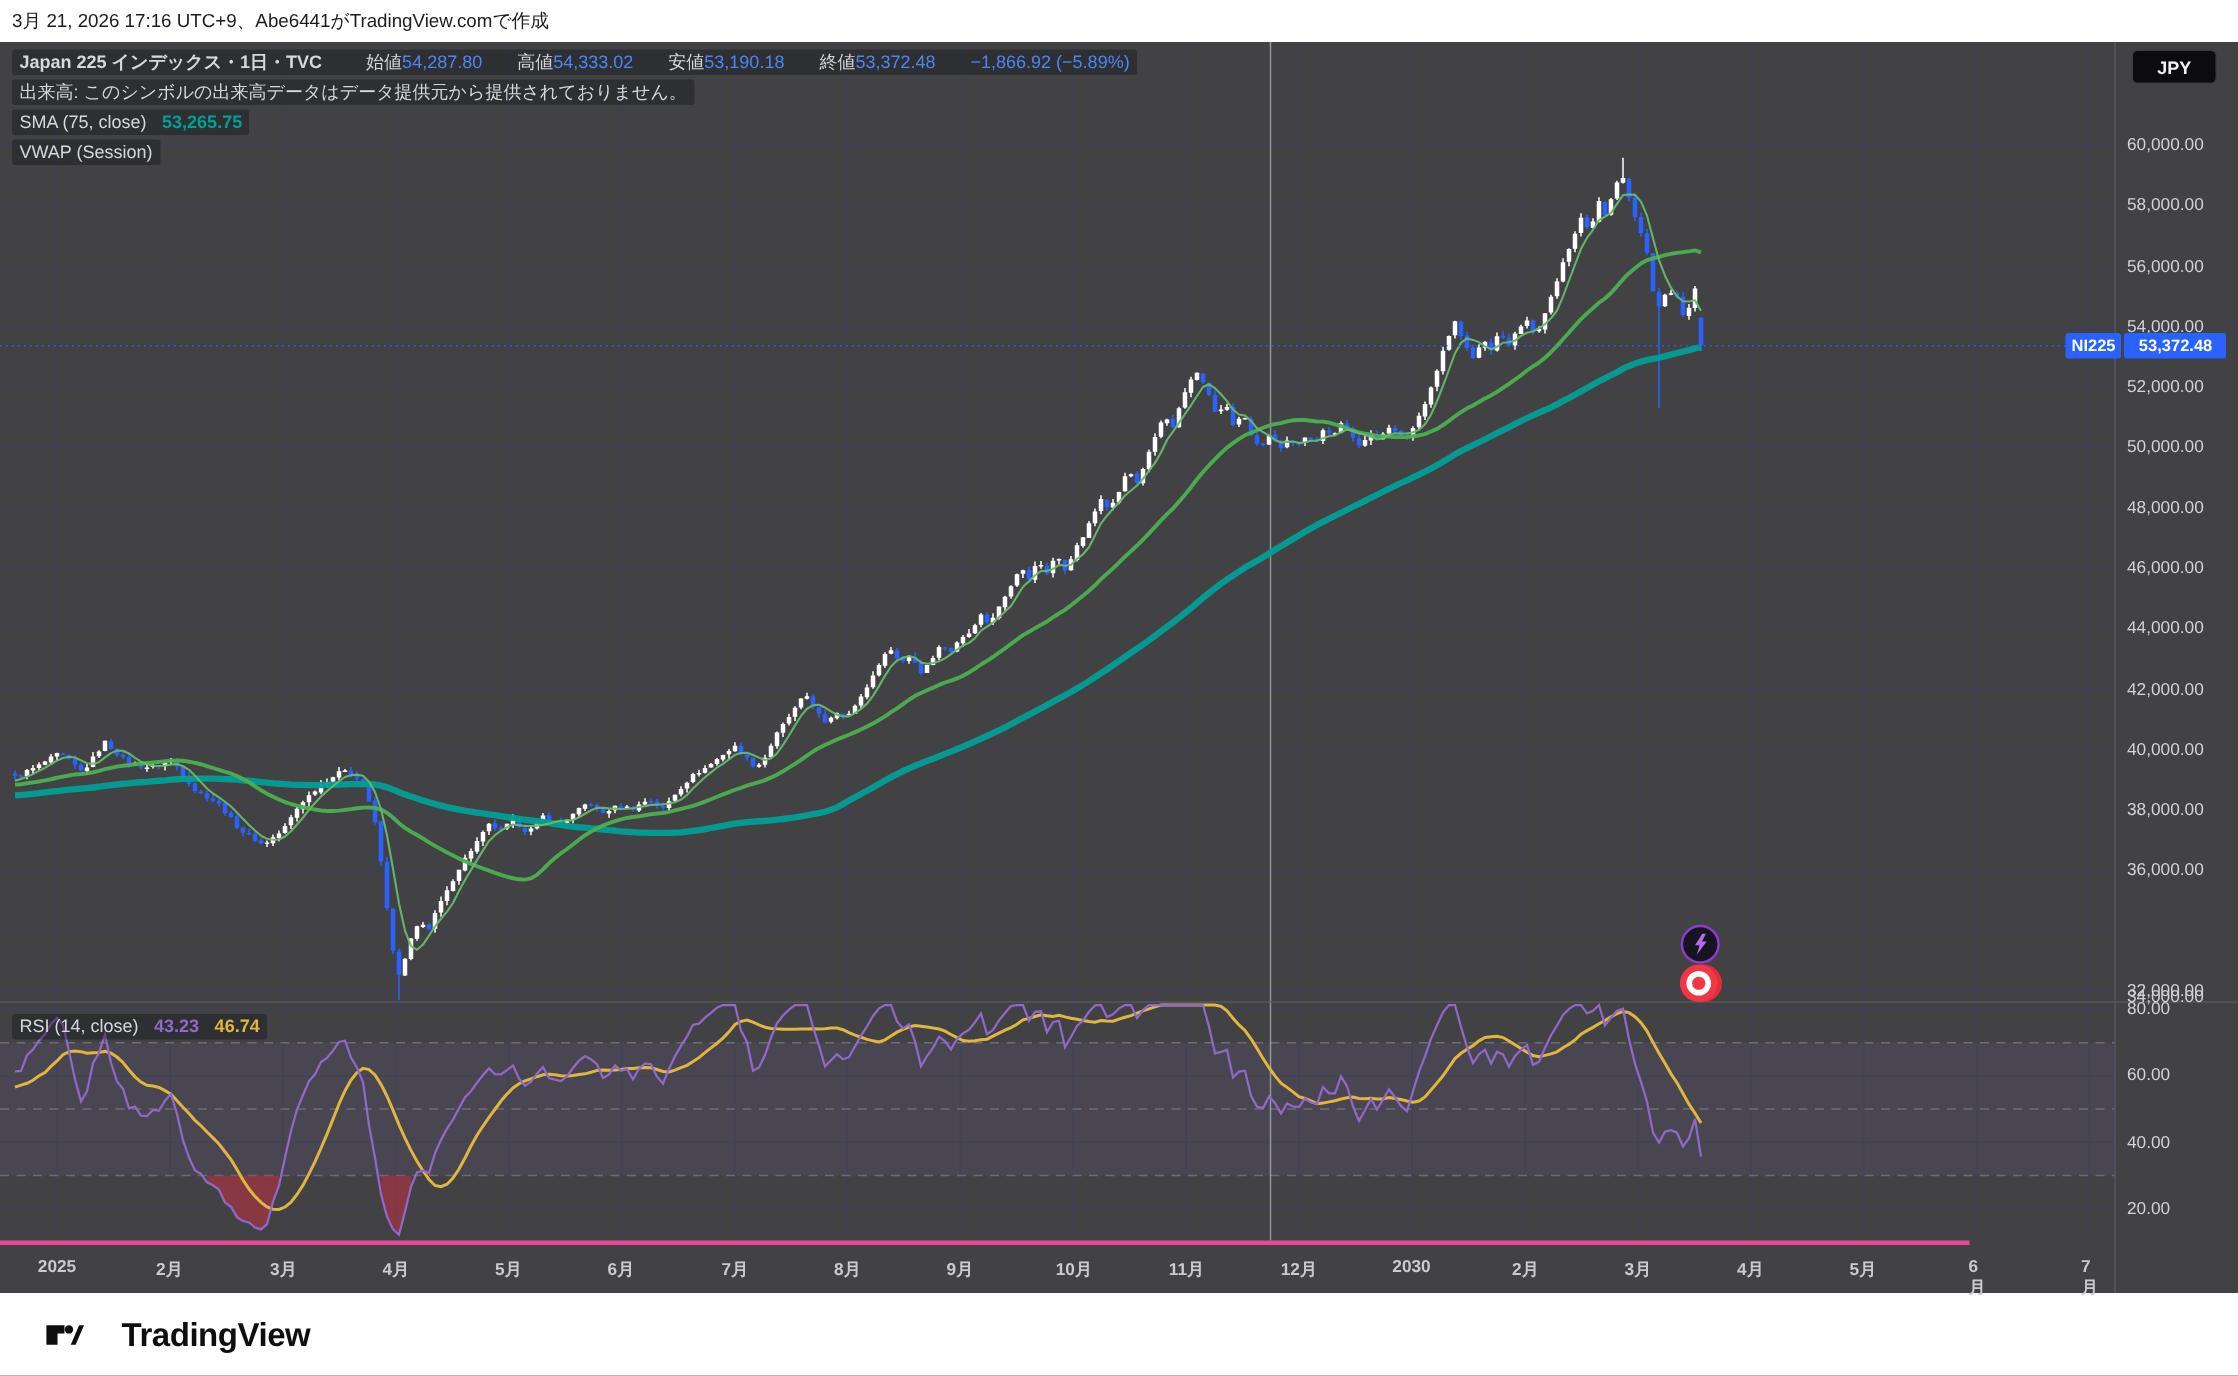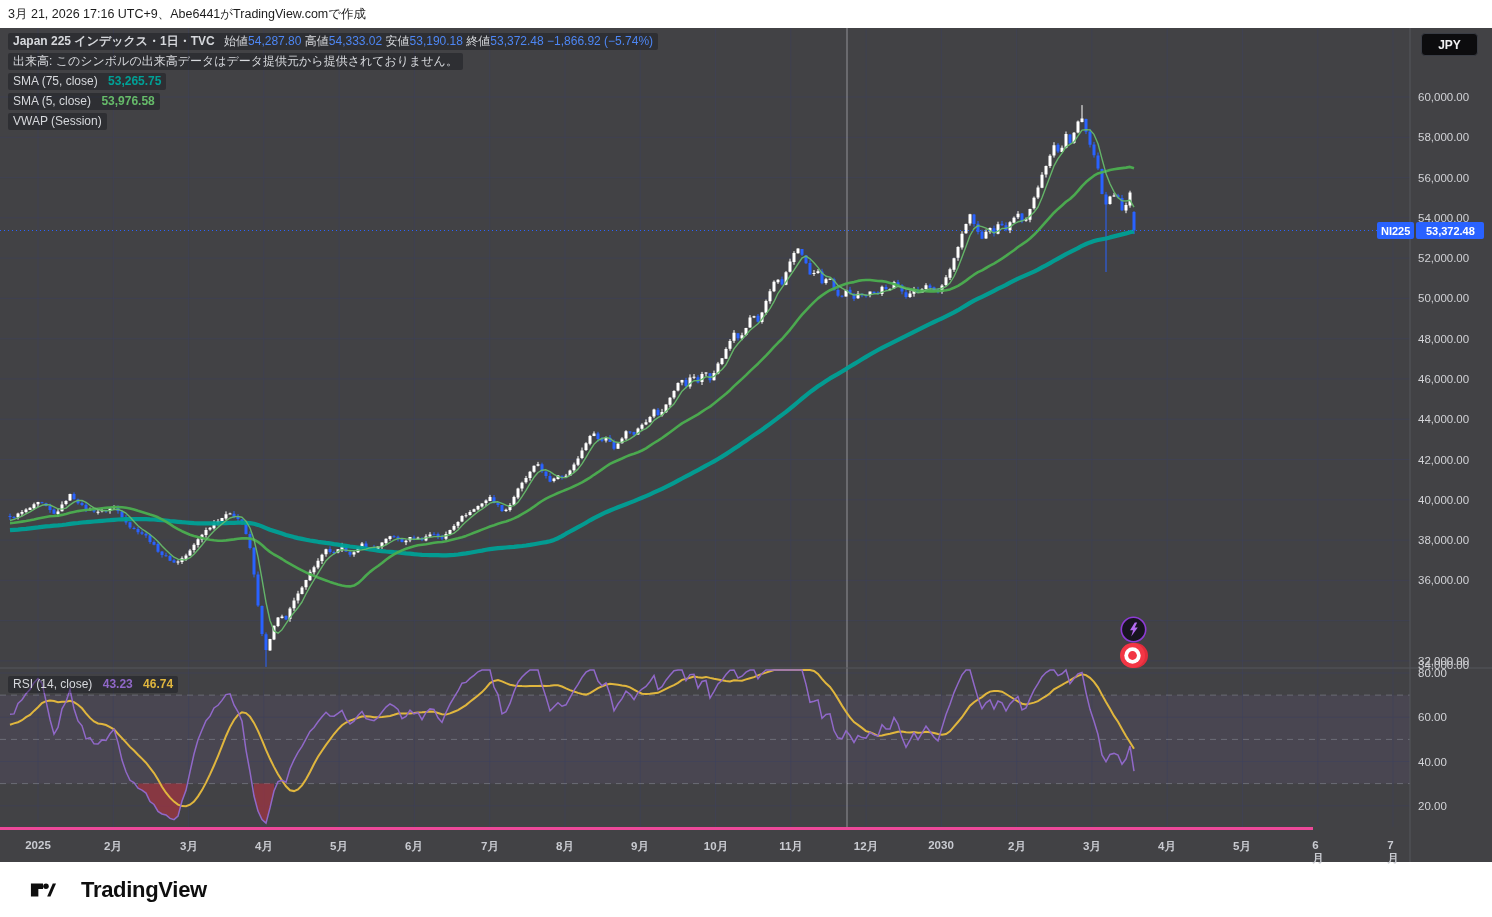--- a/index.html
+++ b/index.html
@@ -9,21 +9,21 @@
           display:flex;align-items:center;padding-left:8px;box-sizing:border-box}
   .chart{position:relative;width:1492px;height:834px;background:#424245}
   .chart svg.main{position:absolute;left:0;top:0}
   .grid{stroke:#3b3f60;stroke-opacity:.5;stroke-width:1}
   .sep{stroke:#55575c;stroke-width:1}
   .legend{position:absolute;left:8px;top:5px;z-index:6;pointer-events:none}
   .lrow{margin-bottom:3px;font-size:12px;line-height:14px;color:#d6d8dc;white-space:nowrap}
   .bgc{background:rgba(16,18,24,.38);padding:1px 5px 2px 5px;border-radius:2px;display:inline-block}
   .t{color:#d6d8dc}
   .ttl{font-weight:700;margin-right:6px}
-  .pair{margin-left:0}
+  .pair{margin-left:20px}
   .vblue{color:#4d86f3}
   .nil{letter-spacing:5px;color:#b9bcc2;margin-left:10px}
   .vals{margin-left:7px;font-weight:700}
   .rsi-legend{position:absolute;left:8px;top:648px;z-index:6;font-size:12px;line-height:14px;
               color:#d6d8dc;pointer-events:none}
   .jpy-badge{position:absolute;left:1421px;top:5px;width:57px;height:23px;background:#0c0c0e;
              color:#f1f1f3;font-size:12px;font-weight:700;display:flex;align-items:center;
              justify-content:center;border-radius:4px;border:1px solid #393c44;box-sizing:border-box;z-index:7}
   .ptick{position:absolute;left:1418px;font-size:11.5px;color:#d2d3d7;line-height:14px;z-index:3;font-weight:500}
   .last-badge{position:absolute;left:1377px;top:194px;height:17px;display:flex;z-index:7;
@@ -108,33 +108,29 @@
       <line class="sep" x1="1410" y1="0" x2="1410" y2="834"></line>
     </svg>
 
   <div class="legend">
     <div class="lrow"><span class="bgc">
       <span class="t ttl">Japan 225 インデックス・1日・TVC</span>
       <span class="pair"><span class="t">始値</span><span class="vblue">54,287.80</span></span>
       <span class="pair"><span class="t">高値</span><span class="vblue">54,333.02</span></span>
       <span class="pair"><span class="t">安値</span><span class="vblue">53,190.18</span></span>
       <span class="pair"><span class="t">終値</span><span class="vblue">53,372.48</span></span>
-      <span class="pair vblue">−1,866.92 (−5.74%)</span>
+      <span class="pair vblue">−1,866.92 (−5.89%)</span>
     </span></div>
     <div class="lrow"><span class="bgc">
       <span class="t">出来高:</span>
       <span class="t">このシンボルの出来高データはデータ提供元から提供されておりません。</span>
     </span></div>
     <div class="lrow"><span class="bgc">
       <span class="t">SMA (75, close)</span>
       <span class="vals c-sma75" style="color: rgb(0, 160, 150);">53,265.75</span>
-    </span></div>
-    <div class="lrow"><span class="bgc">
-      <span class="t">SMA (5, close)</span>
-      <span class="vals c-sma5" style="color: rgb(102, 187, 106);">53,976.58</span>
     </span></div>
     <div class="lrow"><span class="bgc">
       <span class="t">VWAP (Session)</span>
     </span></div>
   </div>
 
   <div class="rsi-legend"><span class="bgc">
     <span class="t">RSI (14, close)</span>
     <span class="vals c-rsi" style="color: rgb(144, 104, 200);">43.23</span>
     <span class="vals c-rsima" style="color: rgb(224, 182, 62);">46.74</span>

